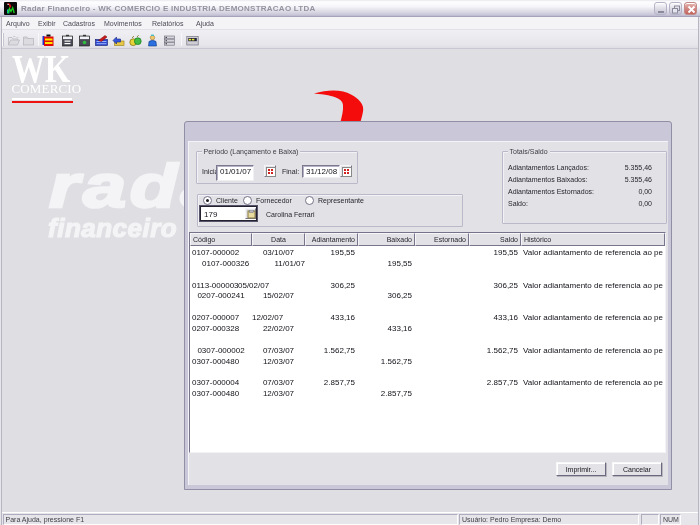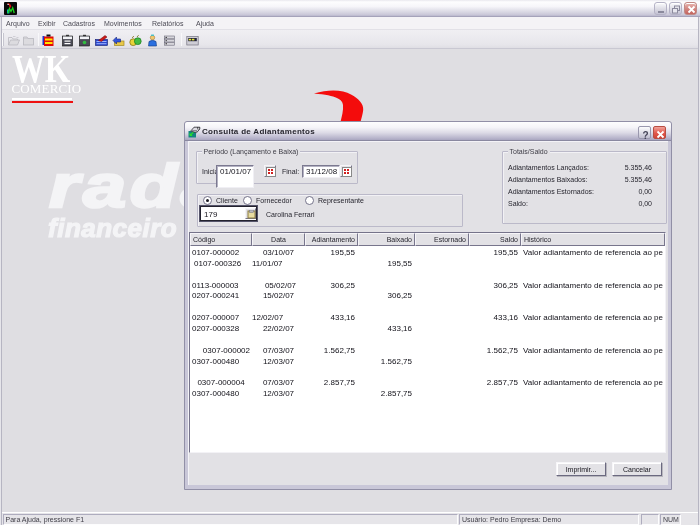--- a/index.html
+++ b/index.html
@@ -56,20 +56,21 @@
 </style></head>
 <body>
 <div class="abs" id="titlebar">
   <svg class="abs" style="left:4px;top:2px" width="13" height="13">
       <rect width="13" height="13" rx="1" fill="#0a0a0a"></rect>
       <path d="M2.8 1.2 C6 0.8, 7.6 2.6, 7.2 5.4 L5.4 5.4 C5.7 3.6, 4.6 2.2, 2.8 1.2 Z" fill="#e01212"></path>
       <circle cx="4.1" cy="2.4" r="0.7" fill="#f5f5f5"></circle>
       <rect x="3" y="7.5" width="2.5" height="4" fill="#00b8b8"></rect>
       <path d="M4 11 L5.5 6.5 L7 9.5 L8.7 5.8 L10.2 11" stroke="#1ed41e" stroke-width="1.3" fill="none"></path>
     </svg>
+  <div class="abs" id="apptitle">Radar Financeiro - WK COMERCIO E INDUSTRIA DEMONSTRACAO LTDA</div>
   <div class="abs capbtn" style="left:654px">
       <svg width="13" height="13">
         <rect x="3" y="8" width="6" height="2" fill="#8b8a9d"></rect>
       </svg>
     </div>
   <div class="abs capbtn" style="left:669px">
       <svg width="13" height="13">
         <rect x="4.5" y="3" width="5" height="4.5" fill="none" stroke="#8b8a9d"></rect>
         <rect x="2.5" y="5.5" width="5" height="4.5" fill="#e7e6ee" stroke="#8b8a9d"></rect>
       </svg>
@@ -165,44 +166,28 @@
       <div class="wline"></div>
       <div class="line"></div>
     </div>
   <div class="abs" id="wm1">radar</div>
   <div class="abs" id="wm2">financeiro</div>
   <svg class="abs" id="swoosh" width="52" height="36">
       <path d="M1 5.5 C 16 1, 30 1.8, 38 6.5 C 45.5 10.5, 50.8 16, 50.2 22 C 49.8 26, 48.5 30, 47 36 L 27 36 C 29 28, 30.5 22, 30 17 C 29.5 11.5, 24 7.5, 1 5.5 Z" fill="#f40c0c"></path>
     </svg>
 </div>
 <div class="abs" id="dlg">
-  <div class="abs" id="dlgtitle">
-    <svg class="abs" style="left:3px;top:4px" width="13" height="12">
-        <rect x="0.5" y="5" width="7.5" height="6.5" fill="#14857f"></rect>
-        <path d="M2 9.5 L5.5 6.2 M2 9.5 L2 7.2 M2 9.5 L4.2 9.5" stroke="#28e028" stroke-width="1.1" fill="none"></path>
-        <path d="M2.8 5 L6 1.2 L11.8 1.2 L11.8 3 L8.5 6.8 Z" fill="#dcdbe2" stroke="#2a2a30" stroke-width="0.8"></path>
-        <path d="M3.5 4.6 L8.3 4.6 L8.3 6.4" fill="none" stroke="#8a8994" stroke-width="1.4"></path>
-        <rect x="9.6" y="1.7" width="1.7" height="1.3" fill="#fff" stroke="#2a2a30" stroke-width="0.5"></rect>
-      </svg>
-    <div class="txt">Consulta de Adiantamentos</div>
-    <div class="abs dbtn" style="left:453px"><svg width="13" height="13">
-          <text x="3.5" y="10.5" font-size="10" font-weight="bold" fill="#454459" font-family="Liberation Sans">?</text>
-        </svg></div>
-    <div class="abs dbtn" id="dbtnx" style="left:468px"><svg width="13" height="13">
-          <path d="M3.5 3.5 L9.5 9.5 M9.5 3.5 L3.5 9.5" stroke="#fff" stroke-width="1.8"></path>
-        </svg></div>
-  </div>
   <div class="abs" id="dlgclient"></div>
 </div>
 
 <div class="abs grp" style="left:196px;top:151px;width:162px;height:33px">
     <div class="cap">Período (Lançamento e Baixa)</div>
   </div>
 <div class="lbl" style="left:202px;top:168px">Inicial:</div>
-<div class="inp" style="left:216px;top:165px;width:38px;height:23px">01/01/07</div>
+<div class="inp" style="left:216px;top:165px;width:38px;height:16px">01/01/07</div>
 <div class="calbtn" style="left:264px;top:165px">
     <svg width="10" height="10" style="position:absolute;left:1px;top:1px">
       <rect x="0.5" y="0.5" width="9" height="9" fill="#fff" stroke="#888"></rect>
       <g fill="#d02020">
         <rect x="2" y="2" width="2" height="2"></rect>
         <rect x="5" y="2" width="2" height="2"></rect>
         <rect x="2" y="5" width="2" height="2"></rect>
         <rect x="5" y="5" width="2" height="2"></rect>
       </g>
     </svg>
@@ -258,62 +243,62 @@
   <div class="th" style="left:279px;width:52px;text-align:right">Saldo</div>
   <div class="th" style="left:331px;width:144px">Histórico</div>
   <div class="tr" style="top:15.0px">
       <span class="td" style="left:2px;width:58px;text-align:left">0107-000002</span>
       <span class="td" style="left:62px;width:53px;text-align:center">03/10/07</span>
       <span class="td" style="left:113px;width:52px;text-align:right">195,55</span>
       <span class="td" style="left:277px;width:51px;text-align:right">195,55</span>
       <span class="td" style="left:333px;width:140px;text-align:left">Valor adiantamento de referencia ao pe</span>
     </div>
   <div class="tr" style="top:25.9px">
-      <span class="td" style="left:4px;width:58px;text-align:left">0107-000326</span>
-      <span class="td" style="left:62px;width:53px;text-align:left">11/01/07</span>
+      <span class="td" style="left:12px;width:58px;text-align:left">0107-000326</span>
+      <span class="td" style="left:62px;width:53px;text-align:right">11/01/07</span>
       <span class="td" style="left:168px;width:54px;text-align:right">195,55</span>
     </div>
   <div class="tr" style="top:47.5px">
       <span class="td" style="left:2px;width:58px;text-align:left">0113-000003</span>
-      <span class="td" style="left:64px;width:53px;text-align:center">05/02/07</span>
+      <span class="td" style="left:48px;width:53px;">05/02/07</span>
       <span class="td" style="left:113px;width:52px;text-align:right">306,25</span>
       <span class="td" style="left:277px;width:51px;text-align:right">306,25</span>
       <span class="td" style="left:333px;width:140px;text-align:left">Valor adiantamento de referencia ao pe</span>
     </div>
   <div class="tr" style="top:58.4px">
-      <span class="td" style="left:2px;width:58px;text-align:left">0207-000241</span>
+      <span class="td" style="left:2px;width:58px;text-align:center">0207-000241</span>
       <span class="td" style="left:62px;width:53px;text-align:center">15/02/07</span>
       <span class="td" style="left:168px;width:54px;text-align:right">306,25</span>
     </div>
   <div class="tr" style="top:80.1px">
       <span class="td" style="left:2px;width:58px;text-align:left">0207-000007</span>
       <span class="td" style="left:62px;width:53px;text-align:left">12/02/07</span>
       <span class="td" style="left:113px;width:52px;text-align:right">433,16</span>
       <span class="td" style="left:277px;width:51px;text-align:right">433,16</span>
       <span class="td" style="left:333px;width:140px;text-align:left">Valor adiantamento de referencia ao pe</span>
     </div>
   <div class="tr" style="top:91.0px">
       <span class="td" style="left:2px;width:58px;text-align:left">0207-000328</span>
       <span class="td" style="left:62px;width:53px;text-align:center">22/02/07</span>
       <span class="td" style="left:168px;width:54px;text-align:right">433,16</span>
     </div>
   <div class="tr" style="top:112.6px">
-      <span class="td" style="left:2px;width:58px;text-align:right">0307-000002</span>
+      <span class="td" style="left:2px;width:58px;text-align:center">0307-000002</span>
       <span class="td" style="left:62px;width:53px;text-align:center">07/03/07</span>
       <span class="td" style="left:113px;width:52px;text-align:right">1.562,75</span>
       <span class="td" style="left:277px;width:51px;text-align:right">1.562,75</span>
       <span class="td" style="left:333px;width:140px;text-align:left">Valor adiantamento de referencia ao pe</span>
     </div>
   <div class="tr" style="top:123.5px">
       <span class="td" style="left:2px;width:58px;text-align:left">0307-000480</span>
       <span class="td" style="left:62px;width:53px;text-align:center">12/03/07</span>
       <span class="td" style="left:168px;width:54px;text-align:right">1.562,75</span>
     </div>
   <div class="tr" style="top:145.2px">
-      <span class="td" style="left:2px;width:58px;text-align:center">0307-000004</span>
+      <span class="td" style="left:2px;width:58px;text-align:left">0307-000004</span>
       <span class="td" style="left:62px;width:53px;text-align:center">07/03/07</span>
       <span class="td" style="left:113px;width:52px;text-align:right">2.857,75</span>
       <span class="td" style="left:277px;width:51px;text-align:right">2.857,75</span>
       <span class="td" style="left:333px;width:140px;text-align:left">Valor adiantamento de referencia ao pe</span>
     </div>
   <div class="tr" style="top:156.0px">
       <span class="td" style="left:2px;width:58px;text-align:left">0307-000480</span>
       <span class="td" style="left:62px;width:53px;text-align:center">12/03/07</span>
       <span class="td" style="left:168px;width:54px;text-align:right">2.857,75</span>
     </div>

